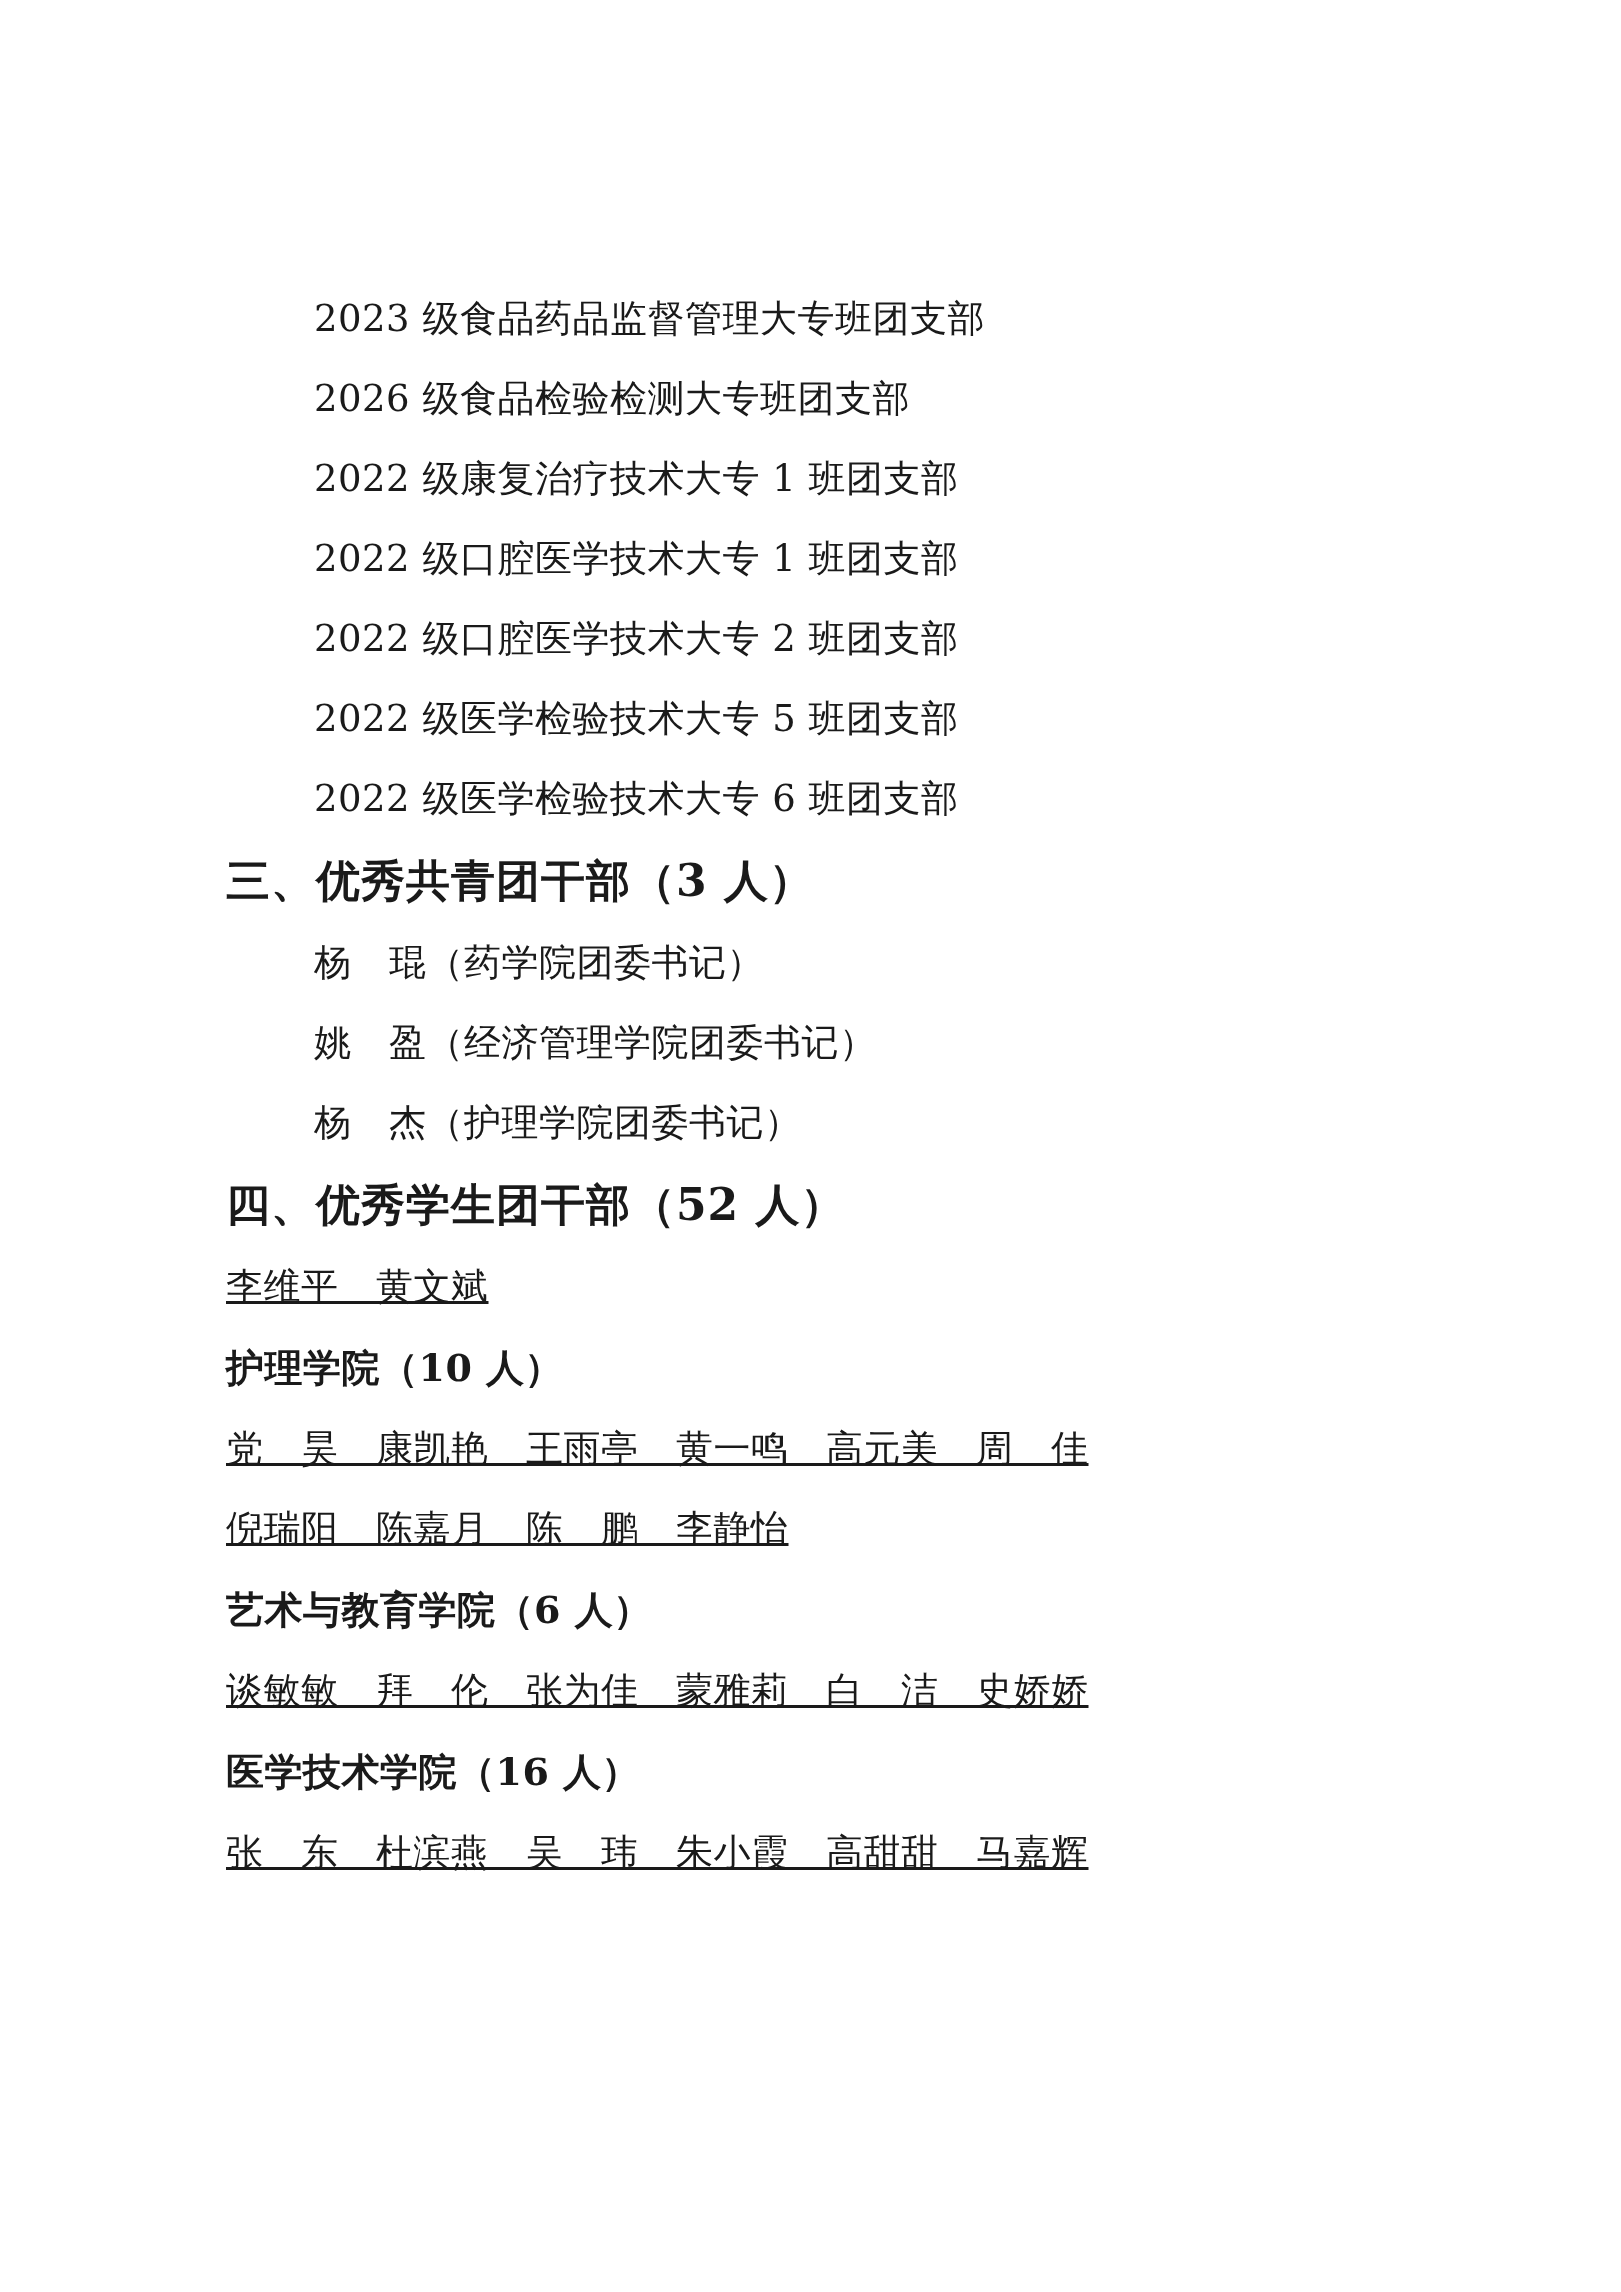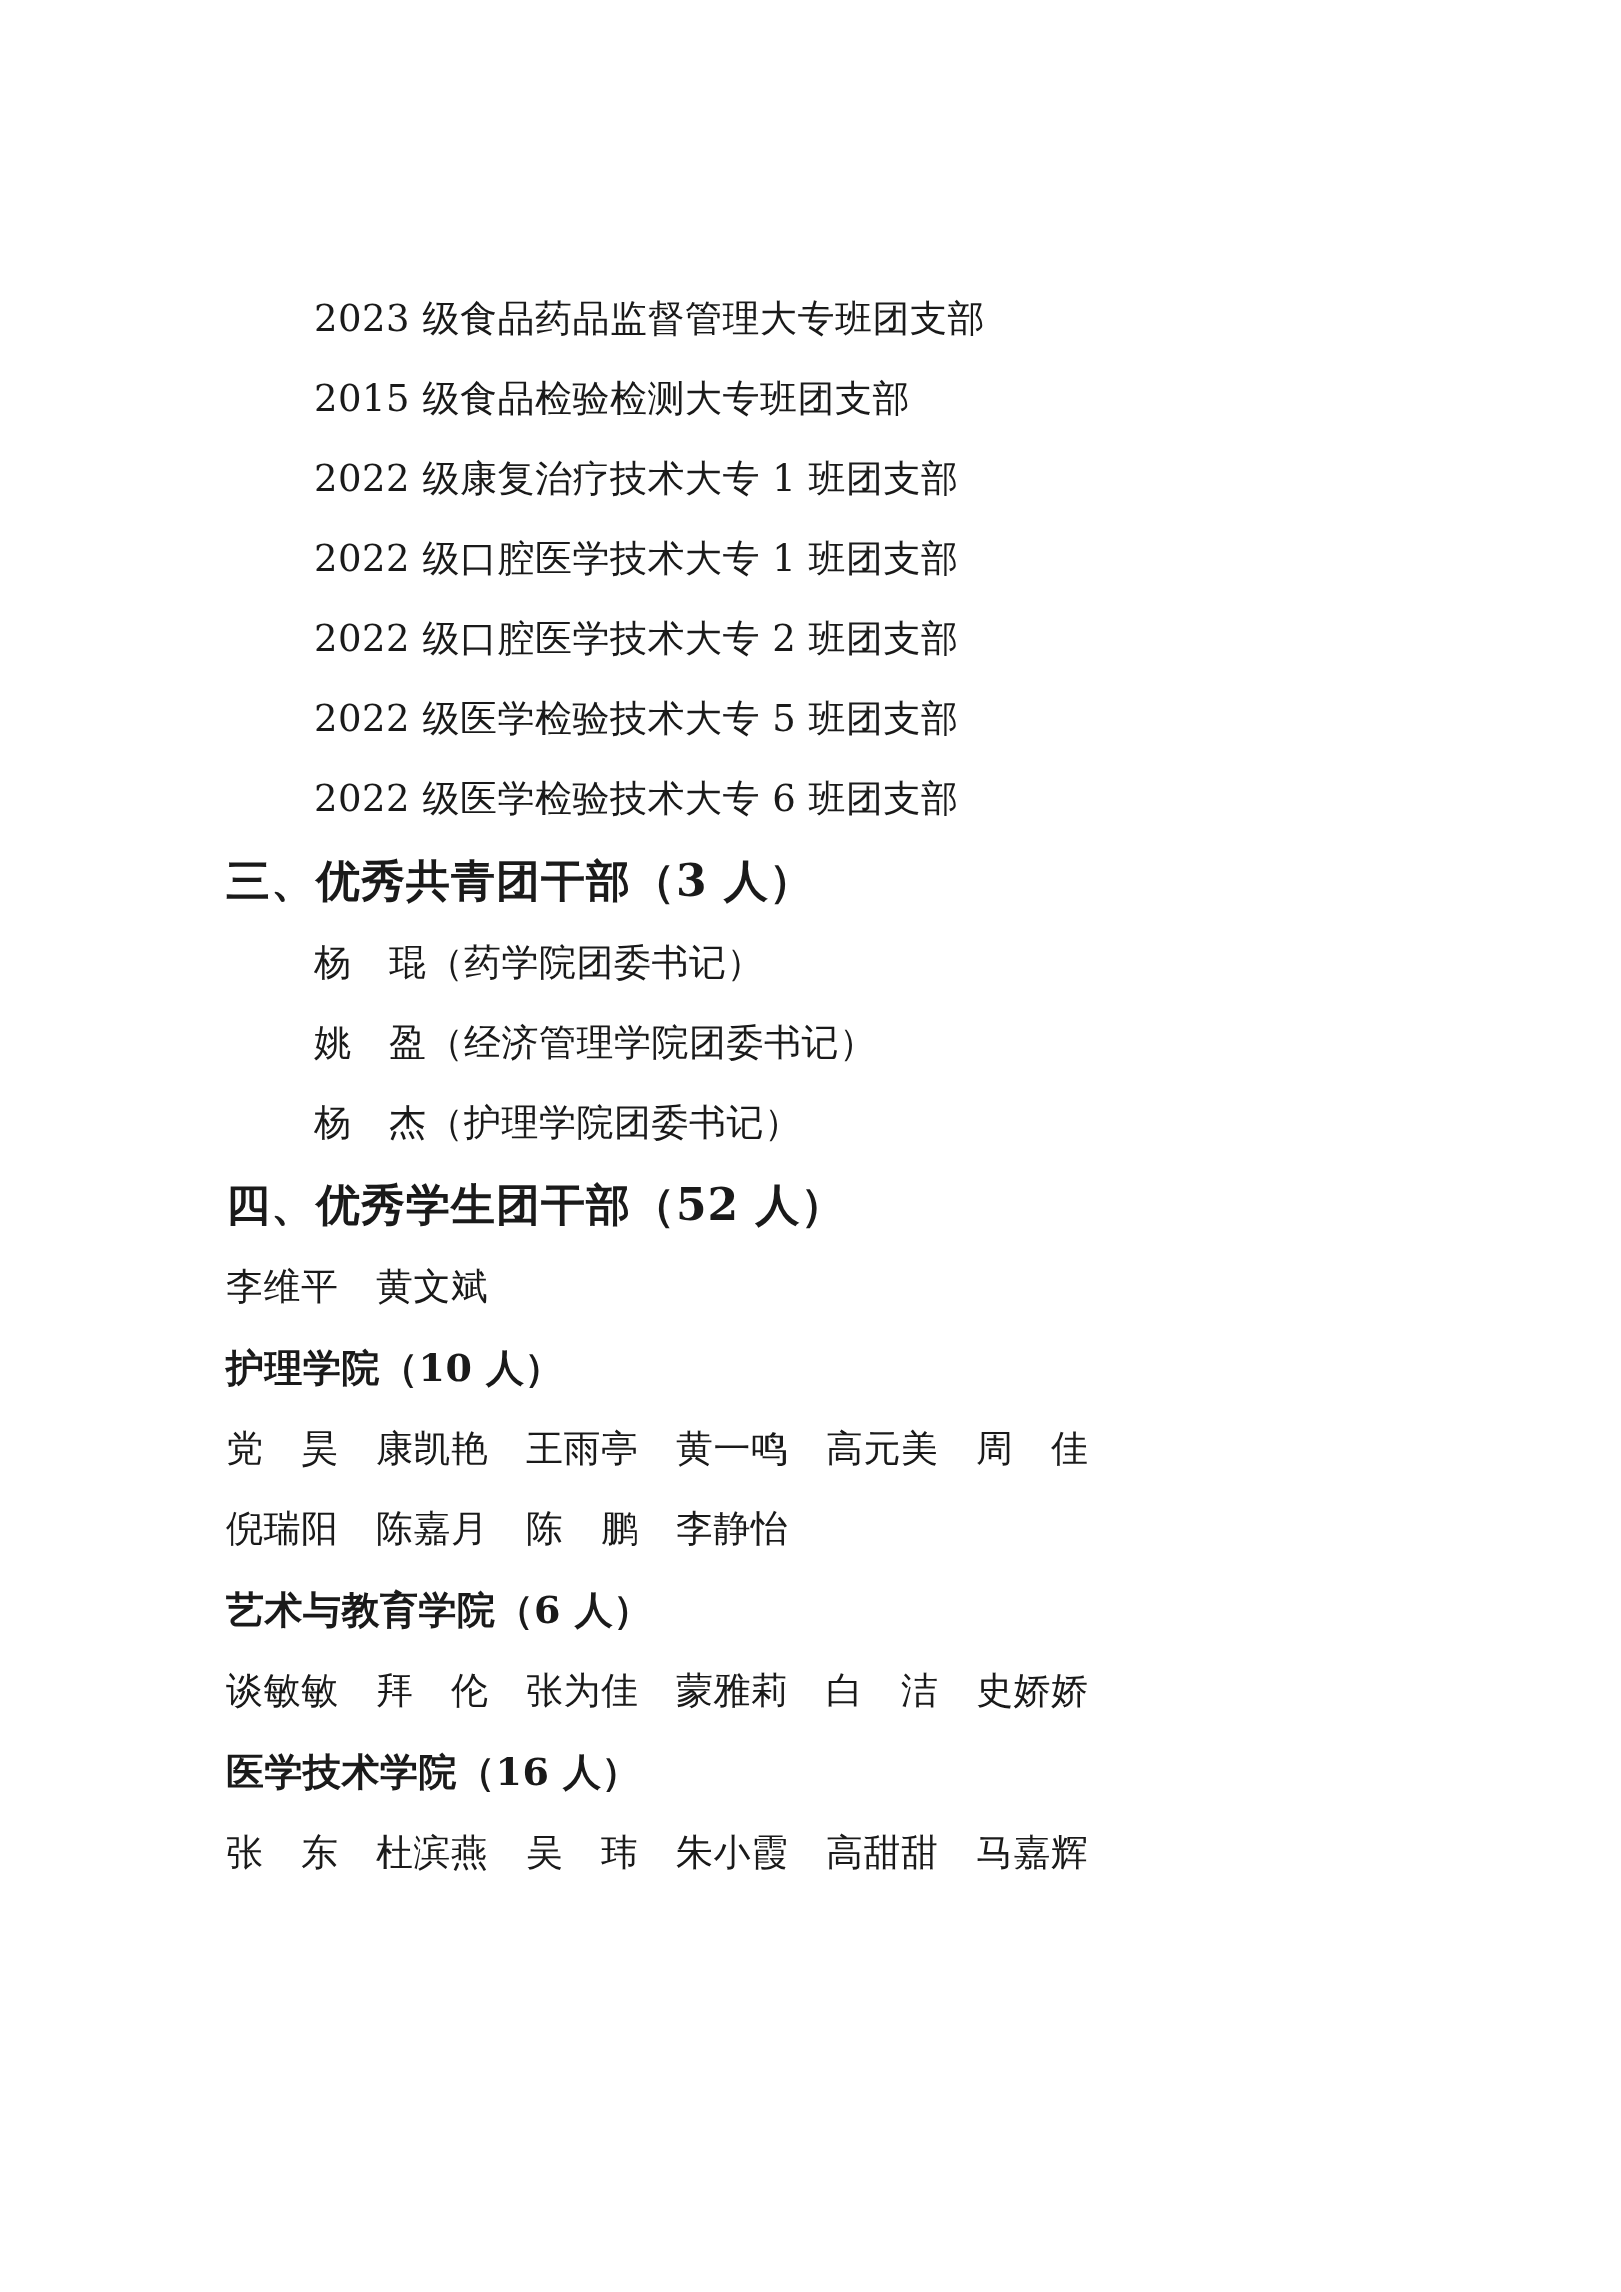--- a/index.html
+++ b/index.html
@@ -43,35 +43,36 @@
     letter-spacing: 0.5px;
     white-space: pre;
     margin-left: -88px;
   }
   .names {
     font-size: 37px;
     line-height: 80px;
     letter-spacing: 0.5px;
     white-space: pre;
     margin-left: -88px;
+    text-decoration: underline;
   }
   .person {
     font-size: 37px;
     line-height: 80px;
     letter-spacing: 0.5px;
     white-space: pre;
   }
 </style>
 </head>
 <body>
 
 <div class="page">
 
   <div class="branch">2023 级食品药品监督管理大专班团支部</div>
-  <div class="branch">2015 级食品检验检测大专班团支部</div>
+  <div class="branch">2026 级食品检验检测大专班团支部</div>
   <div class="branch">2022 级康复治疗技术大专 1 班团支部</div>
   <div class="branch">2022 级口腔医学技术大专 1 班团支部</div>
   <div class="branch">2022 级口腔医学技术大专 2 班团支部</div>
   <div class="branch">2022 级医学检验技术大专 5 班团支部</div>
   <div class="branch">2022 级医学检验技术大专 6 班团支部</div>
 
   <div class="heading-major">三、优秀共青团干部（3 人）</div>
   <div class="person">杨　琨（药学院团委书记）</div>
   <div class="person">姚　盈（经济管理学院团委书记）</div>
   <div class="person">杨　杰（护理学院团委书记）</div>

